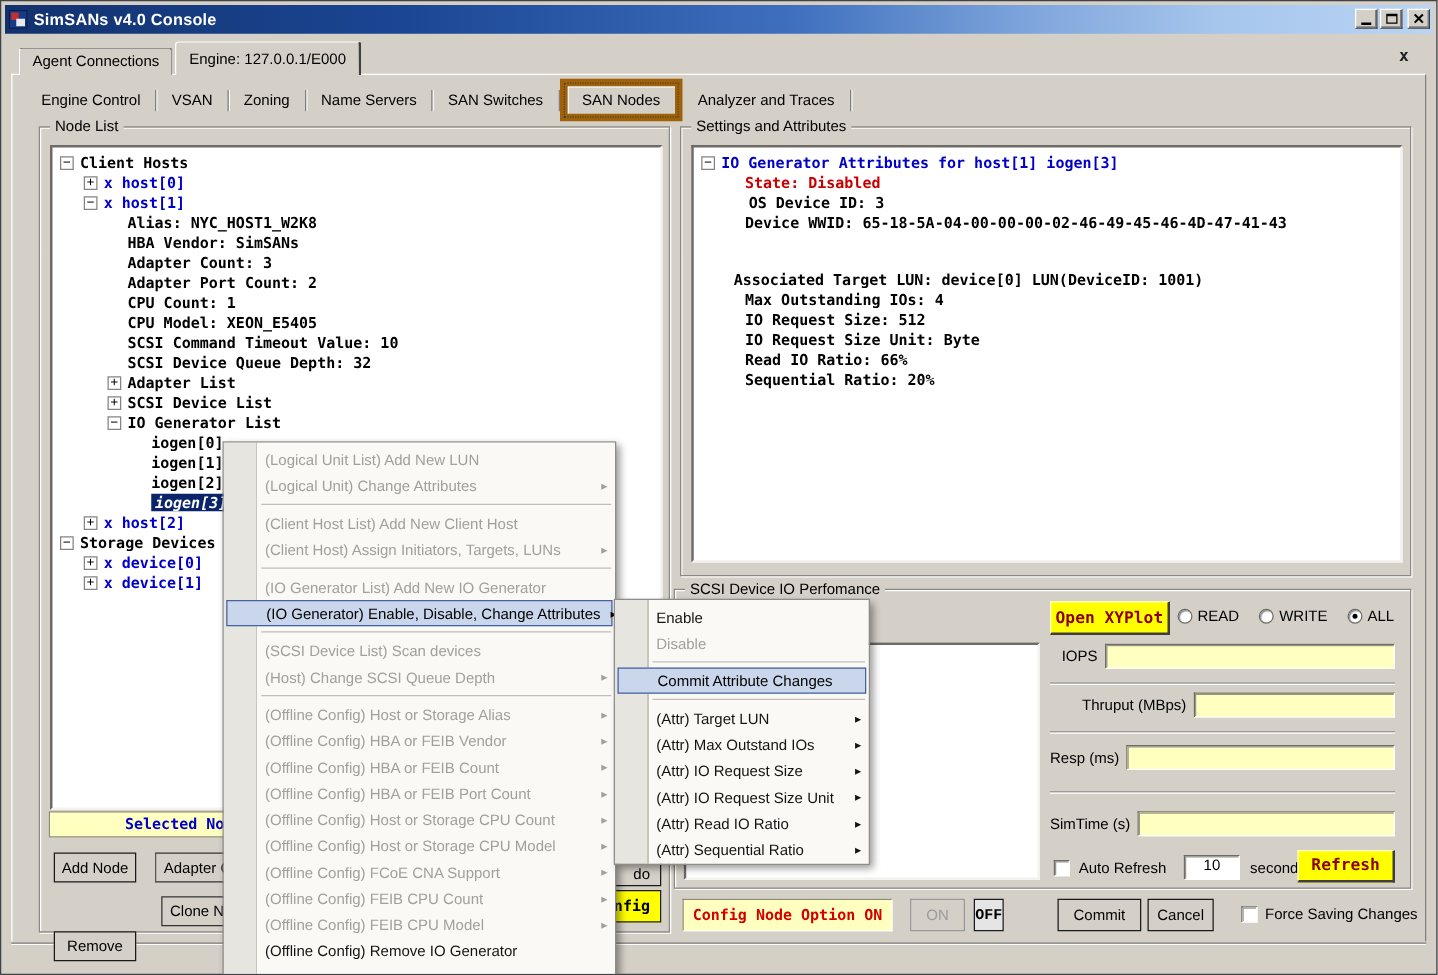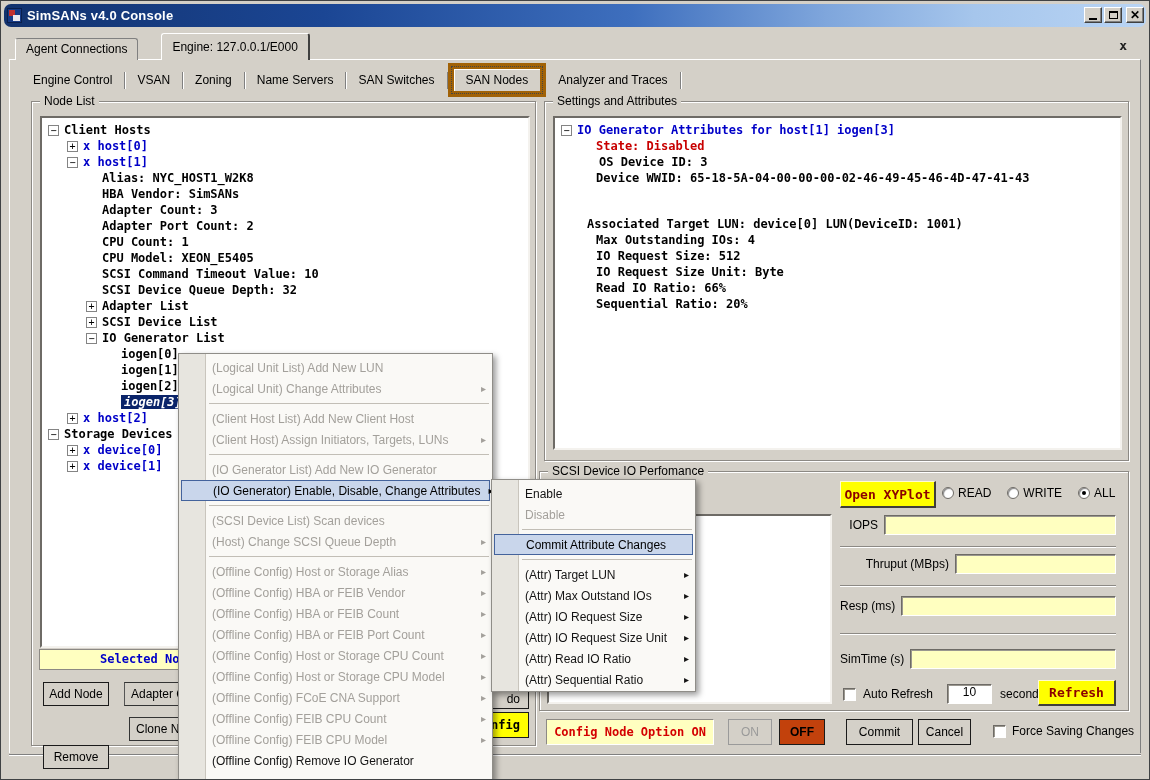--- a/index.html
+++ b/index.html
@@ -1,35 +1,35 @@
 <!DOCTYPE html>
 <html><head>
 <meta charset="utf-8">
 <style>
   html,body{margin:0;padding:0;background:#777;}
   *{box-sizing:border-box;}
   .win{position:relative;width:1150px;height:780px;background:#D4D0C8;overflow:hidden;
        border:1px solid #404244;font-family:"Liberation Sans",sans-serif;color:#000;}
   
   .titlebar{position:absolute;left:3px;top:3px;right:3px;height:23px;display:flex;align-items:center;
-    background:linear-gradient(90deg,#12326E 0%,#1B4694 28%,#3E6FBE 55%,#7FA6DC 72%,#A6C6EC 85%,#B9D4F4 100%);border-radius:7px;}
+    background:linear-gradient(90deg,#12326E 0%,#1B4694 28%,#3E6FBE 55%,#7FA6DC 72%,#A6C6EC 85%,#B9D4F4 100%);}
   .appicon{width:15px;height:15px;margin:0 5px 0 3px;position:relative;background:#163A86;border:1px solid #0a1f4d;}
   .appicon::before{content:'';position:absolute;left:1px;top:1px;width:6px;height:6px;background:#C03030;}
   .appicon::after{content:'';position:absolute;right:1px;bottom:1px;width:7px;height:6px;background:#E8E8F0;}
   .apptitle{color:#fff;font-weight:bold;font-size:13px;letter-spacing:.2px;}
   .winbtns{position:absolute;right:2px;top:3px;display:flex;gap:2px;}
   .wbtn{width:18px;height:16px;background:#D4D0C8;border-top:1px solid #fff;border-left:1px solid #fff;
         border-right:1px solid #404040;border-bottom:1px solid #404040;box-shadow:inset -1px -1px 0 #808080;
         display:flex;align-items:center;justify-content:center;font-size:10px;font-weight:bold;line-height:1;}
   .wbtn.close{margin-left:2px;}
   .glyph-min{width:8px;height:2px;background:#000;margin-top:8px;}
   .glyph-max{width:9px;height:8px;border:1px solid #000;border-top:2px solid #000;}
   .glyph-x{font-size:12px;font-weight:bold;}
   
-  .tabs1{position:absolute;left:14px;top:32px;height:27px;display:flex;align-items:flex-end;z-index:3;gap:21px;}
+  .tabs1{position:absolute;left:14px;top:32px;height:27px;display:flex;align-items:flex-end;z-index:3;}
   .tab1{height:22px;padding:3px 10px 0 10px;font-size:12px;background:#D4D0C8;
         border:1px solid #808080;border-bottom:none;border-top-left-radius:3px;border-top-right-radius:3px;
         border-left-color:#fff;}
   .tab1.sel{height:27px;padding-top:6px;border-left:1px solid #fff;border-top:1px solid #fff;
         border-right:2px solid #404040;margin-left:2px;position:relative;z-index:4;}
   .tabclose{position:absolute;top:37px;right:22px;font-size:13px;font-weight:bold;color:#202020;z-index:3;
         font-family:"DejaVu Sans Mono",monospace;}
   
   .panel{position:absolute;left:8px;right:8px;top:58px;height:694px;background:#D4D0C8;
          border-top:1px solid #fff;border-left:1px solid #fff;border-right:1px solid #808080;}
@@ -347,21 +347,21 @@
       <span class="checkbox"></span>
       <span style="margin-left:7px;">Auto Refresh</span>
       <span class="finput whiteinput" style="width:45px;margin-left:14px;">10</span>
       <span style="margin-left:8px;">seconds</span>
     </div>
     <div class="refreshbtn">Refresh</div>
   </div>
 
   <div class="cfglabel">Config Node Option ON</div>
   <div class="cbtn disbtn" style="left:727px;top:718px;width:44px;height:26px;">ON</div>
-  <div class="cbtn" style="left:778px;top:718px;width:46px;height:26px;background:#c2410c;font-weight:bold;">OFF</div>
+  <div class="cbtn" style="left:778px;top:718px;width:24px;height:26px;background:#e5e5e5;font-weight:bold;font-family:Liberation Mono, monospace;">OFF</div>
   <div class="cbtn" style="left:845px;top:718px;width:67px;height:26px;">Commit</div>
   <div class="cbtn" style="left:917px;top:718px;width:53px;height:26px;">Cancel</div>
   <div style="position:absolute;left:992px;top:723px;display:flex;align-items:center;font-size:12px;">
     <span class="checkbox"></span>
     <span style="margin-left:6px;">Force Saving Changes</span>
   </div>
 
   <div class="menu ctxmenu">
       <div class="mitem dis">
         <span class="mlabel">(Logical Unit List) Add New LUN</span>

